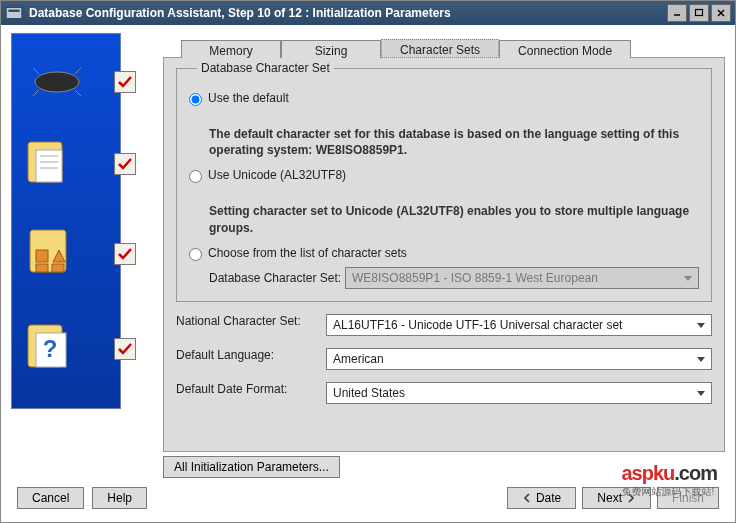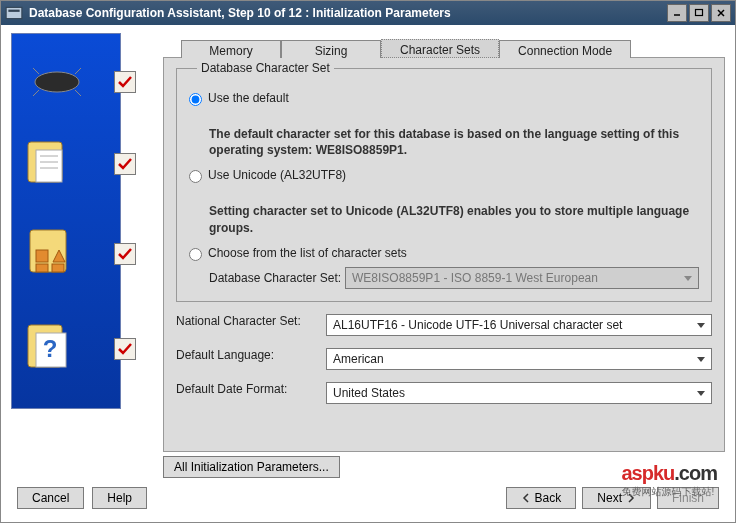--- a/index.html
+++ b/index.html
@@ -213,21 +213,21 @@
     <div class="left-btns">
       <span class="nav-btn">Cancel</span>
       <span class="nav-btn">Help</span>
     </div>
     <div class="spacer"></div>
     <div class="right-btns">
       <span class="nav-btn">
         <svg width="10" height="10">
             <path d="M7 1 L3 5 L7 9" fill="none" stroke="#333" stroke-width="1.5"></path>
           </svg>
-        <span>Back</span>
+        <span>Date</span>
       </span>
       <span class="nav-btn">
         <span>Next</span>
         <svg width="10" height="10">
             <path d="M3 1 L7 5 L3 9" fill="none" stroke="#333" stroke-width="1.5"></path>
           </svg>
       </span>
       <span class="nav-btn dim">Finish</span>
     </div>
     <div class="watermark">

